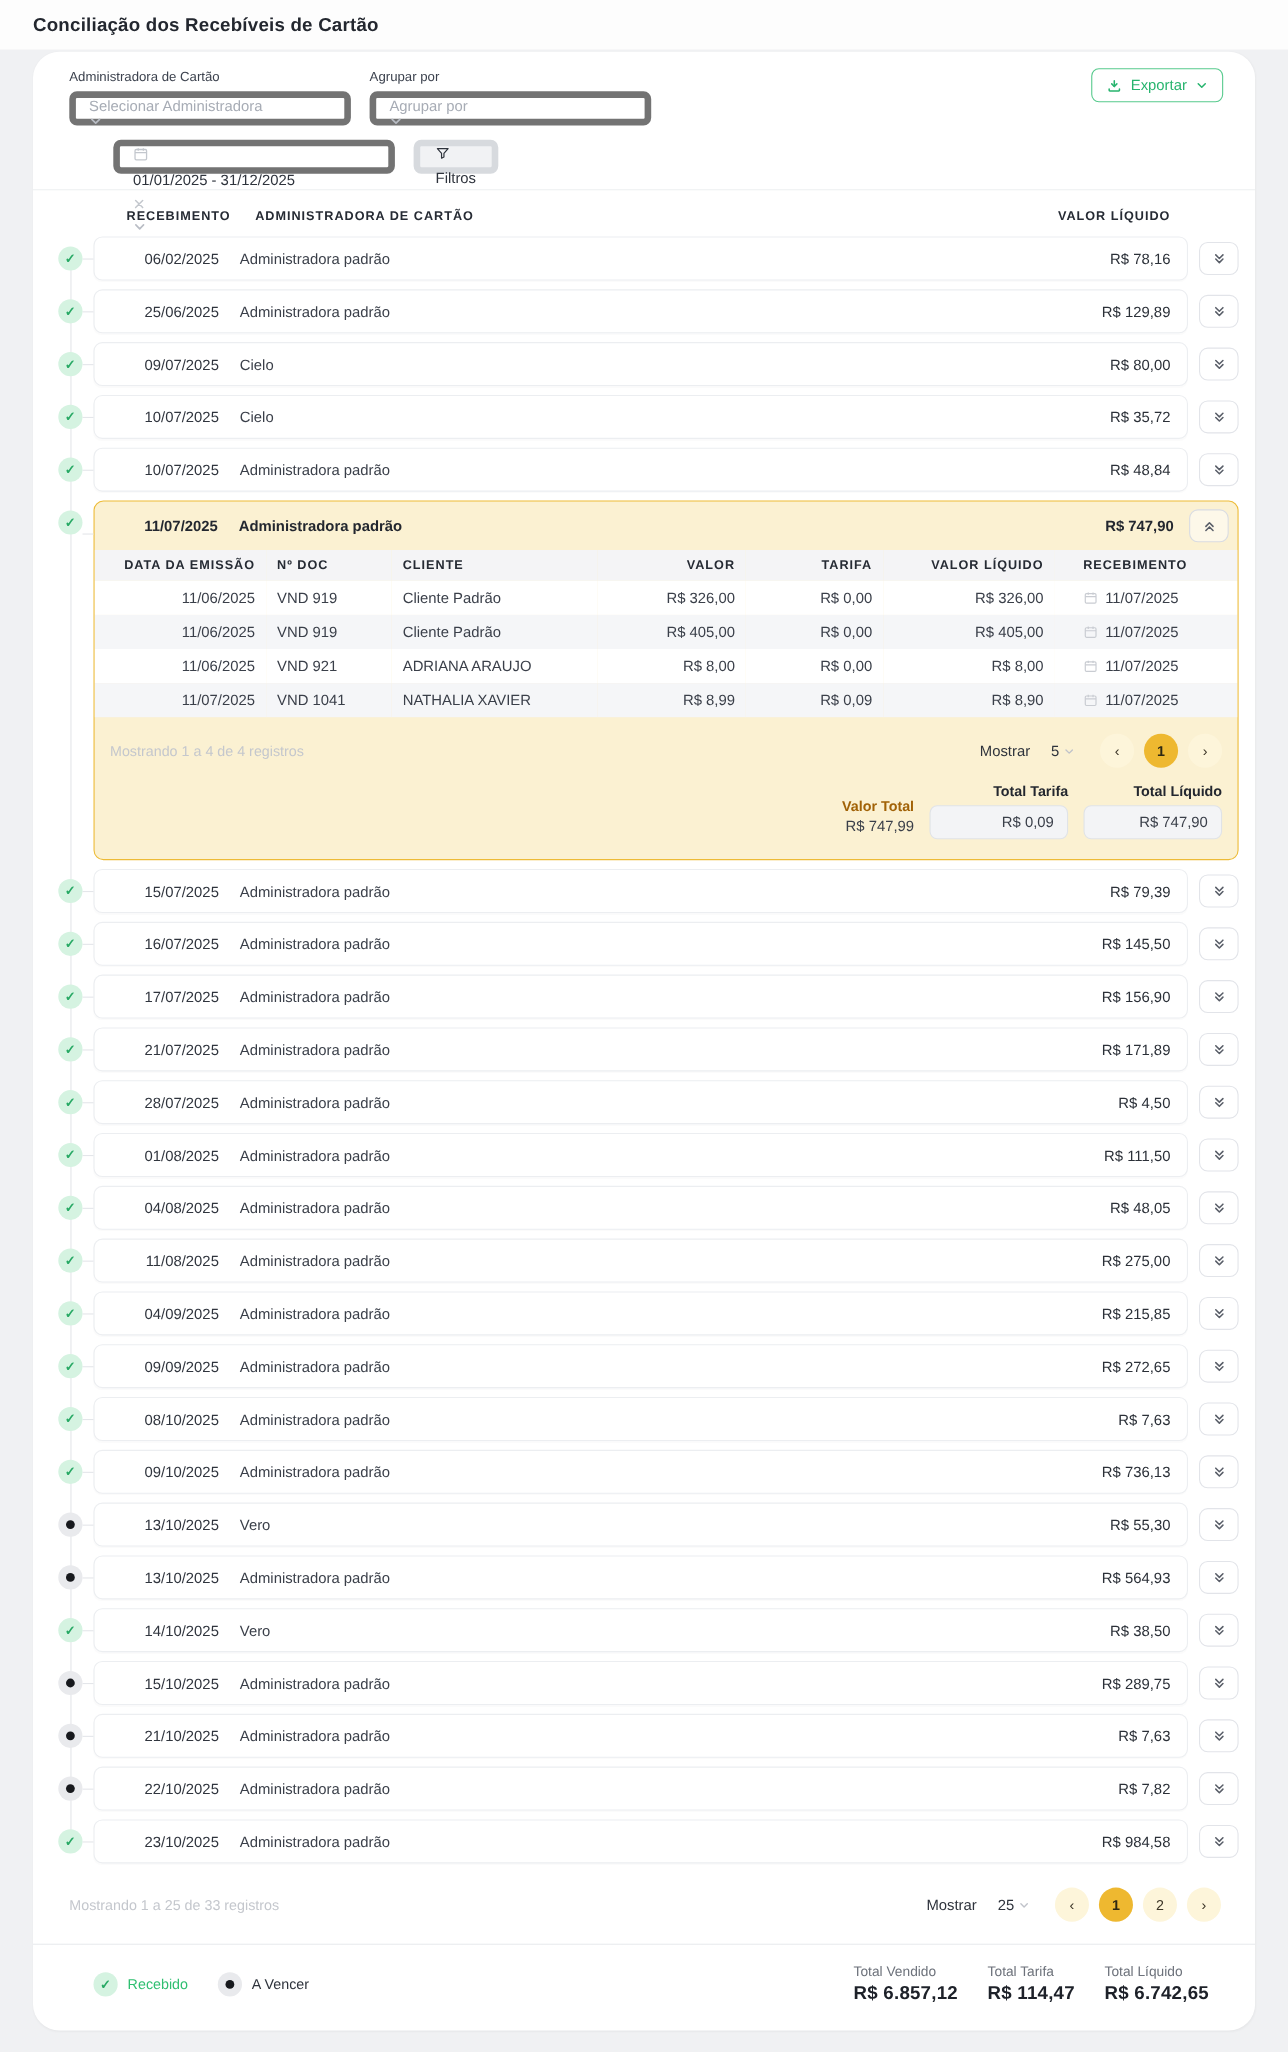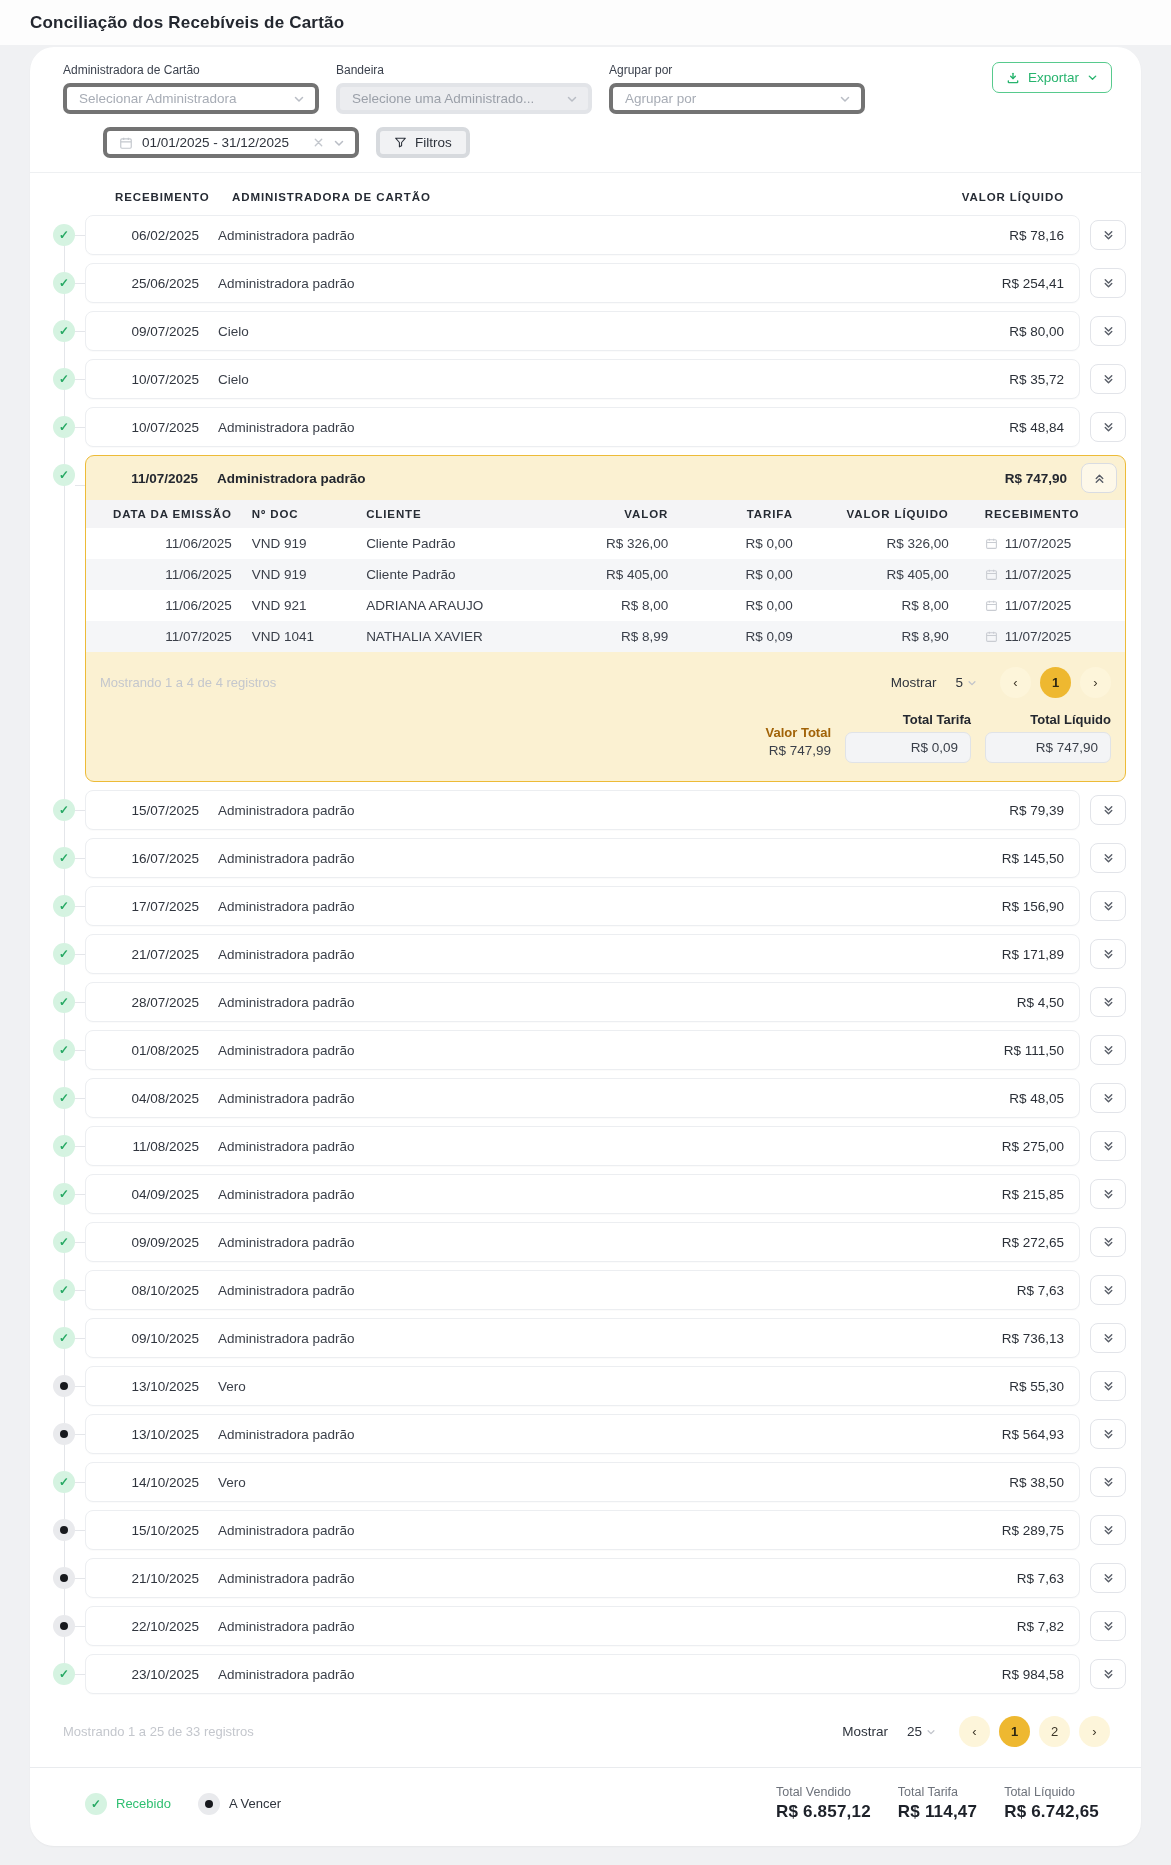--- a/index.html
+++ b/index.html
@@ -7,21 +7,21 @@
   body { width:1171px; margin:0 auto; }
   .topbar { background:#fdfdfd; padding:13px 0 12px 30px; }
   .page-title { font-size:17px; font-weight:700; color:#23272f; letter-spacing:.2px; }
   .card { margin:2px 30px 22px; background:#fff; border-radius:24px; box-shadow:0 1px 2px rgba(20,24,31,.04); overflow:hidden; }
   
   .card-head { padding:16px 15px 14px 15px; border-bottom:1px solid #eef0f2; position:relative; }
   .filters { padding-left:18px; }
   .f-row { display:flex; gap:17px; align-items:flex-end; }
   .f-group { display:flex; flex-direction:column; }
   .f-label { font-size:12px; color:#3c424e; margin-bottom:6px; }
-  .select, .datebox, .btn-filtros { height:31px; border:4px solid #737373; border-radius:7px; background:#fff; display:flex; align-items:center; font-size:13.5px; }
+  .select, .datebox, .btn-filtros { height:31px; border:6px solid #737373; border-radius:7px; background:#fff; display:flex; font-size:13.5px;flex-direction:column; }
   .select { width:256px; padding:0 10px 0 12px; justify-content:space-between; color:#a7acb5; cursor:pointer; }
   .select.disabled { background:#ecedf0; border-color:#e2e4e8; color:#9ba0a9; }
   .select .chev, .datebox .chev { color:#b9bdc5; }
   .f-row2 { margin-top:13px; display:flex; gap:17px;padding-left:40px; }
   .datebox { width:256px; padding:0 10px 0 12px; gap:9px; color:#2e333c; cursor:pointer; }
   .datebox .cal { color:#c3c7cd; display:flex; }
   .datebox .val { flex:1; font-size:13.5px; }
   .datebox .x { color:#c3c7cd; display:flex; cursor:pointer; }
   .btn-filtros { padding:0 14px; gap:8px; background:#f1f2f4; border-color:#d7dade; color:#2e333c; cursor:pointer; font-size:13.5px; }
   .btn-export { position:absolute; top:15px; right:29px; height:31px; padding:0 13px; border:1px solid #57ca8d; border-radius:7px; background:#fff; color:#27b46e; font-size:13.5px; display:flex; align-items:center; gap:8px; cursor:pointer; font-family:inherit; }
@@ -108,31 +108,20 @@
           <div class="select">
             <span>Selecionar Administradora</span>
             <span class="chev">
                 <svg class="ic" width="12" height="12" viewBox="0 0 24 24" fill="none" stroke="currentColor" stroke-width="3" stroke-linecap="round" stroke-linejoin="round">
                   <path d="M5 9l7 7 7-7"></path>
                 </svg>
               </span>
           </div>
         </div>
         <div class="f-group">
-          <span class="f-label">Bandeira</span>
-          <div class="select disabled">
-            <span>Selecione uma Administrado...</span>
-            <span class="chev">
-                <svg class="ic" width="12" height="12" viewBox="0 0 24 24" fill="none" stroke="currentColor" stroke-width="3" stroke-linecap="round" stroke-linejoin="round">
-                  <path d="M5 9l7 7 7-7"></path>
-                </svg>
-              </span>
-          </div>
-        </div>
-        <div class="f-group">
           <span class="f-label">Agrupar por</span>
           <div class="select">
             <span>Agrupar por</span>
             <span class="chev">
                 <svg class="ic" width="12" height="12" viewBox="0 0 24 24" fill="none" stroke="currentColor" stroke-width="3" stroke-linecap="round" stroke-linejoin="round">
                   <path d="M5 9l7 7 7-7"></path>
                 </svg>
               </span>
           </div>
         </div>
@@ -209,21 +198,21 @@
             </span>
     </button>
   </div>
 
   <div class="row-line">
     <span class="status received"></span>
     <span class="dash"></span>
     <div class="row-card">
       <span class="row-date">25/06/2025</span>
       <span class="row-admin">Administradora padrão</span>
-      <span class="row-value">R$ 254,41</span>
+      <span class="row-value">R$ 129,89</span>
     </div>
     <button class="chev-btn">
       <span>
               <svg class="ic" width="13" height="13" viewBox="0 0 24 24" fill="none" stroke="currentColor" stroke-width="2.6" stroke-linecap="round" stroke-linejoin="round">
                 <path d="M6 5l6 6 6-6"></path>
                 <path d="M6 12l6 6 6-6"></path>
               </svg>
             </span>
     </button>
   </div>

